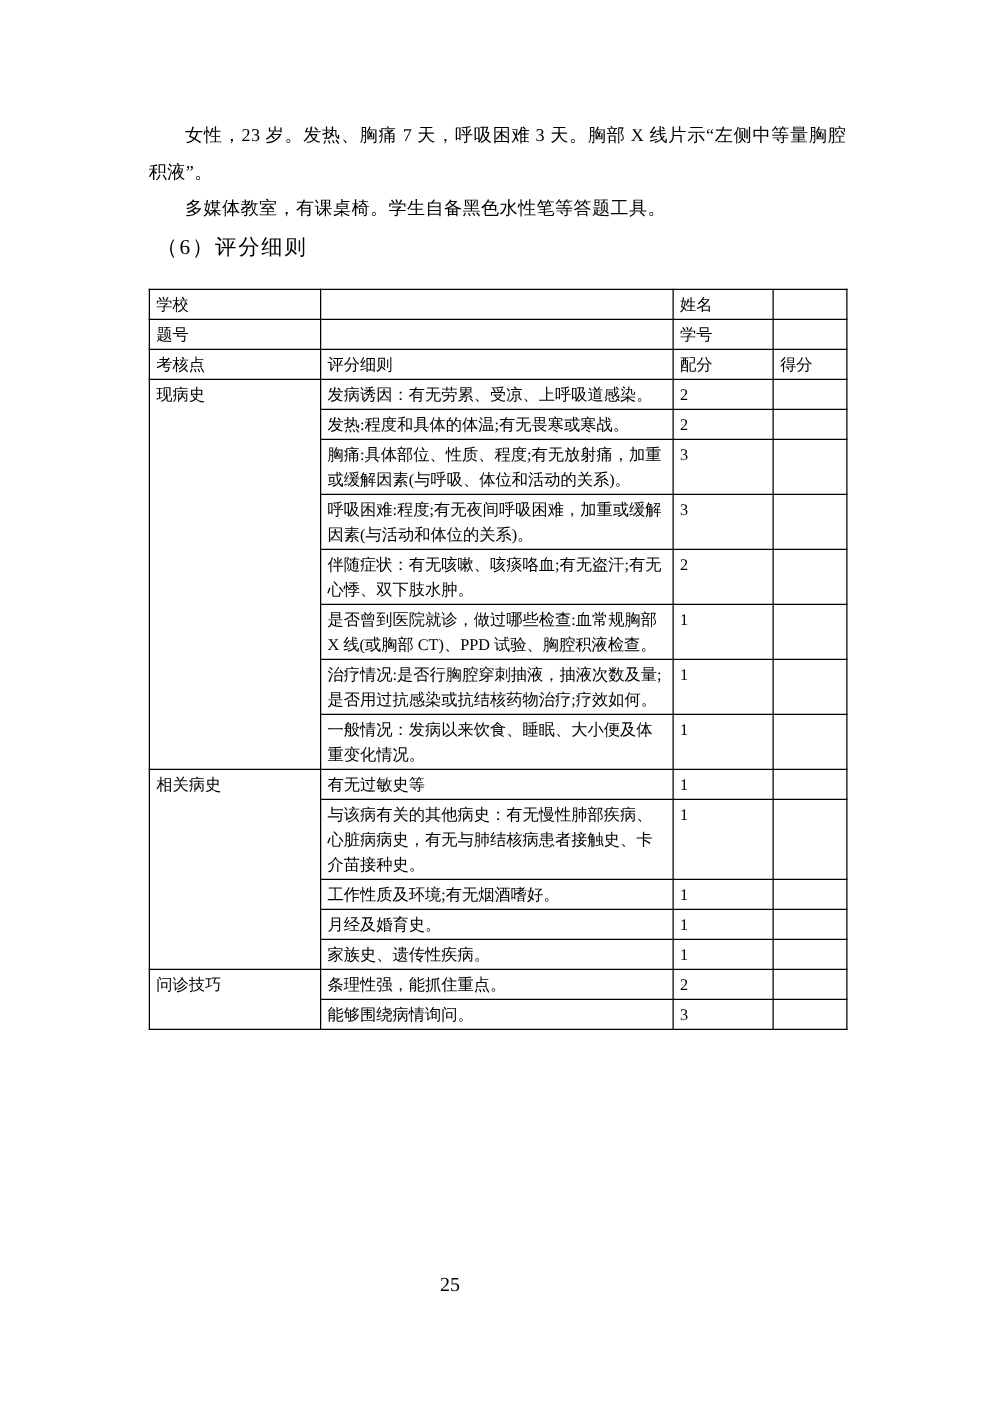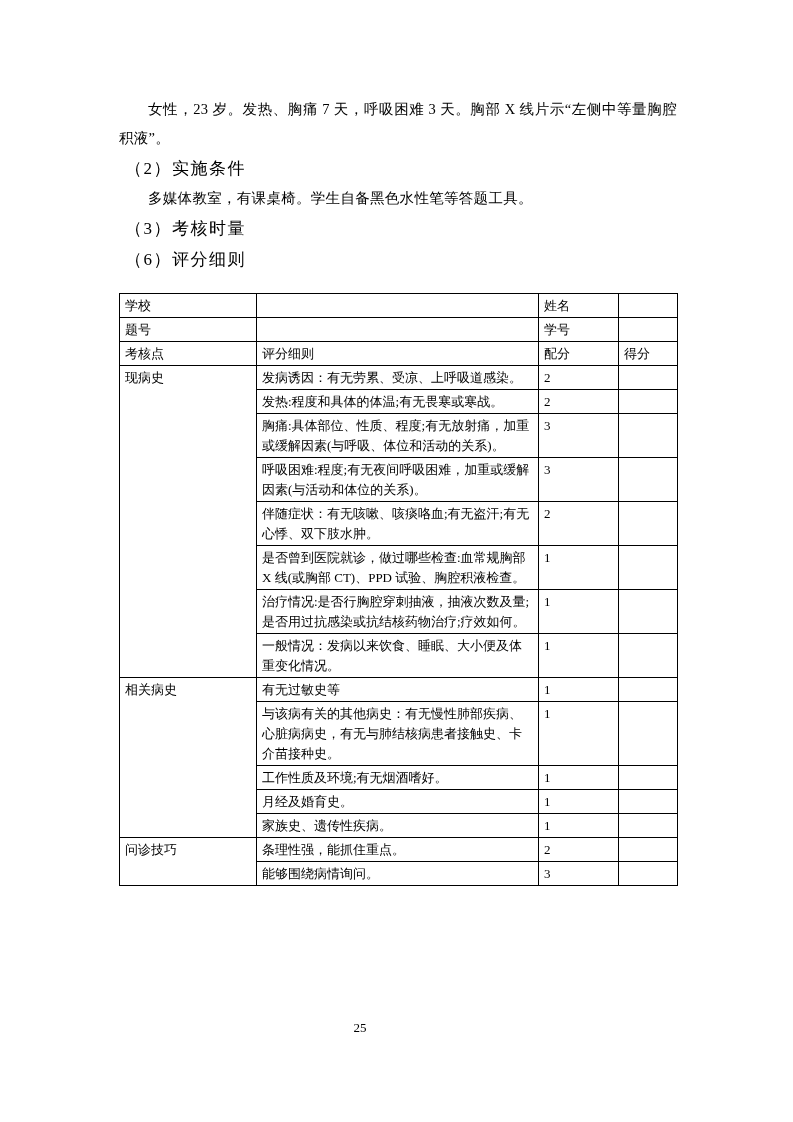--- a/index.html
+++ b/index.html
@@ -51,35 +51,33 @@
     word-break: break-all;
   }
   td.crit { text-align: justify; }
   td.cat, td.score, td.gained { vertical-align: top; }
 
   .page-number {
     position: absolute;
     left: 0; right: 0;
     top: 1020px;
     text-align: center;
-    font-size: 13px;
+    font-size: 16px;
   }
 </style>
 </head>
 <body>
 
 <div class="page">
   <div class="content">
 
     <p class="para">女性，23 岁。发热、胸痛 7 天，呼吸困难 3 天。胸部 X 线片示“左侧中等量胸腔积液”。</p>
 
-    <h3 class="heading">（2）实施条件</h3>
     <p class="para">多媒体教室，有课桌椅。学生自备黑色水性笔等答题工具。</p>
 
-    <h3 class="heading">（3）考核时量</h3>
 
     <h3 class="heading">（6）评分细则</h3>
 
     <table class="rubric">
       <colgroup>
         <col class="c1">
           <col class="c2">
           <col class="c3">
           <col class="c4">
       </colgroup>

